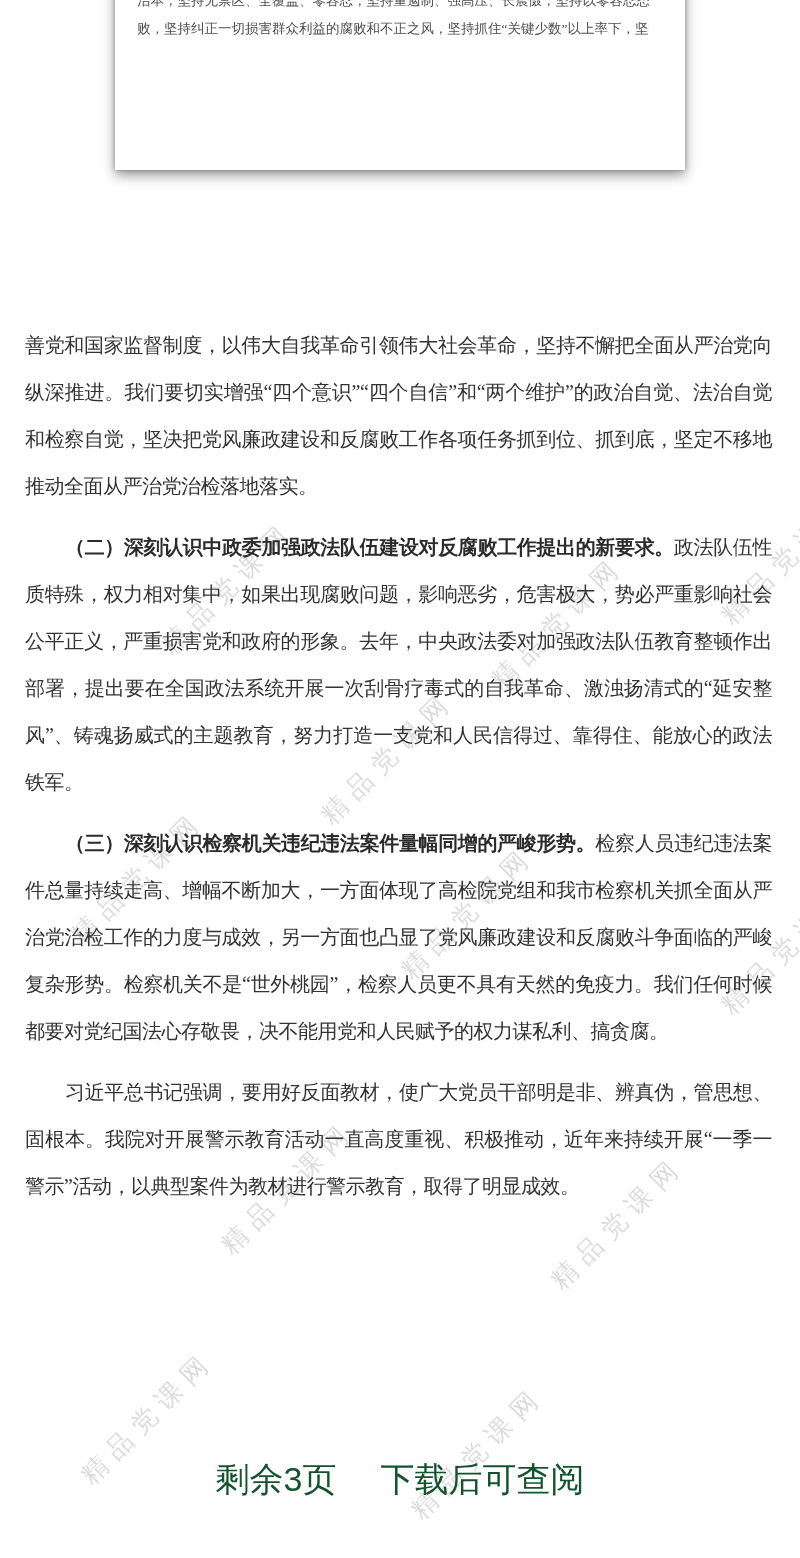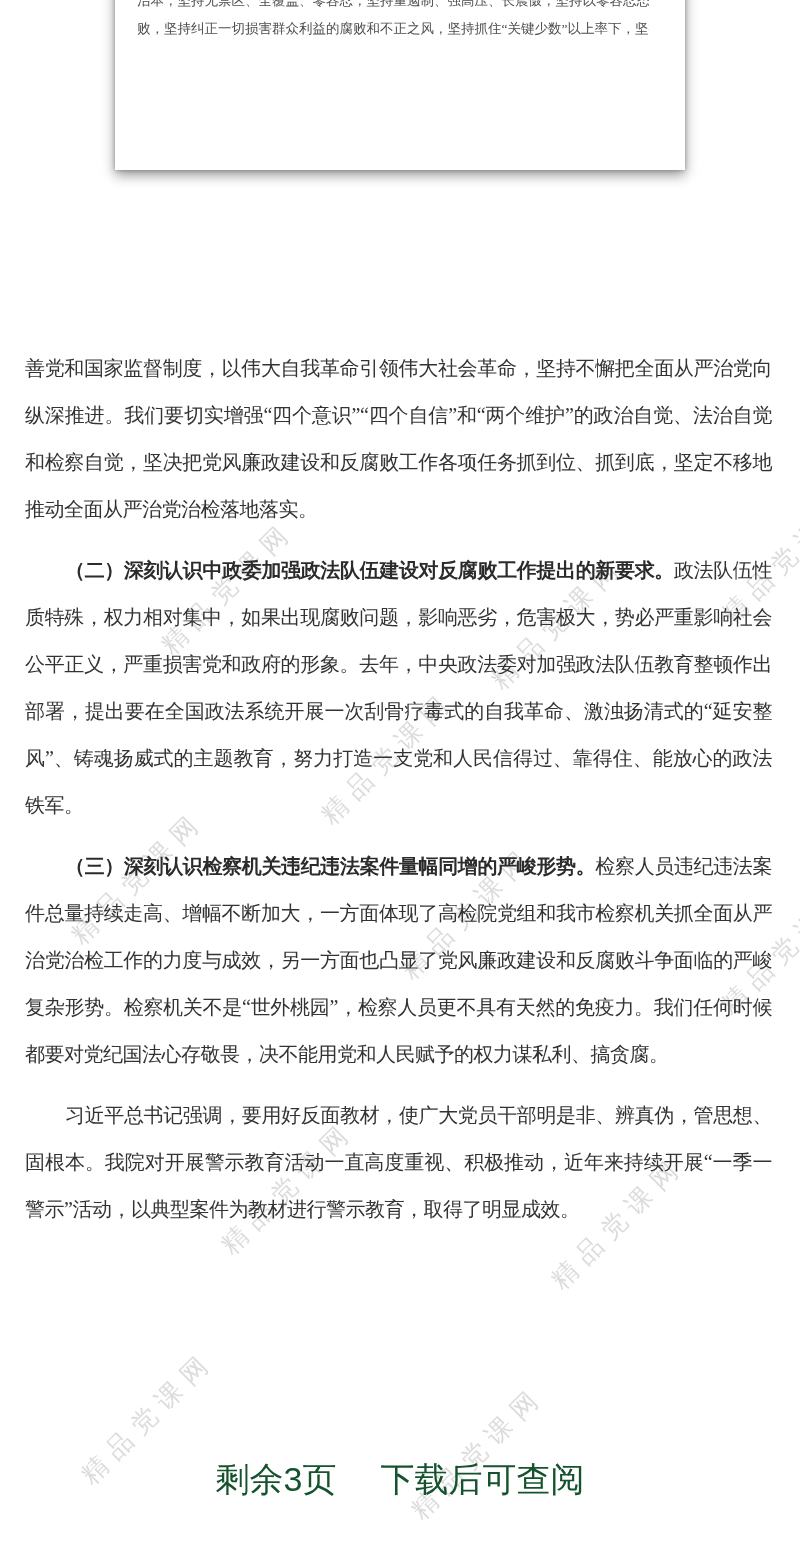--- a/index.html
+++ b/index.html
@@ -23,21 +23,21 @@
 
   
   .wm{
     position:absolute;color:#dcdcdc;font-size:26px;letter-spacing:9px;
     transform:rotate(-45deg);white-space:nowrap;user-select:none;
     font-family:"Liberation Sans","DejaVu Sans",sans-serif;
   }
 
   
   .doc-body{
-    position:absolute;left:25px;top:345px;width:747px;
+    position:absolute;left:25px;top:322px;width:747px;
     font-size:20px;line-height:47px;letter-spacing:-0.5px;color:#333333;
     text-align:justify;
   }
   .doc-body p{margin:0 0 14px 0;text-indent:2em;}
   .doc-body p.noindent{text-indent:0;}
   .doc-body b{font-weight:bold;color:#2b2b2b;}
   .doc-body p.heading{font-weight:bold;color:#2b2b2b;}
 
   
   .footer{

